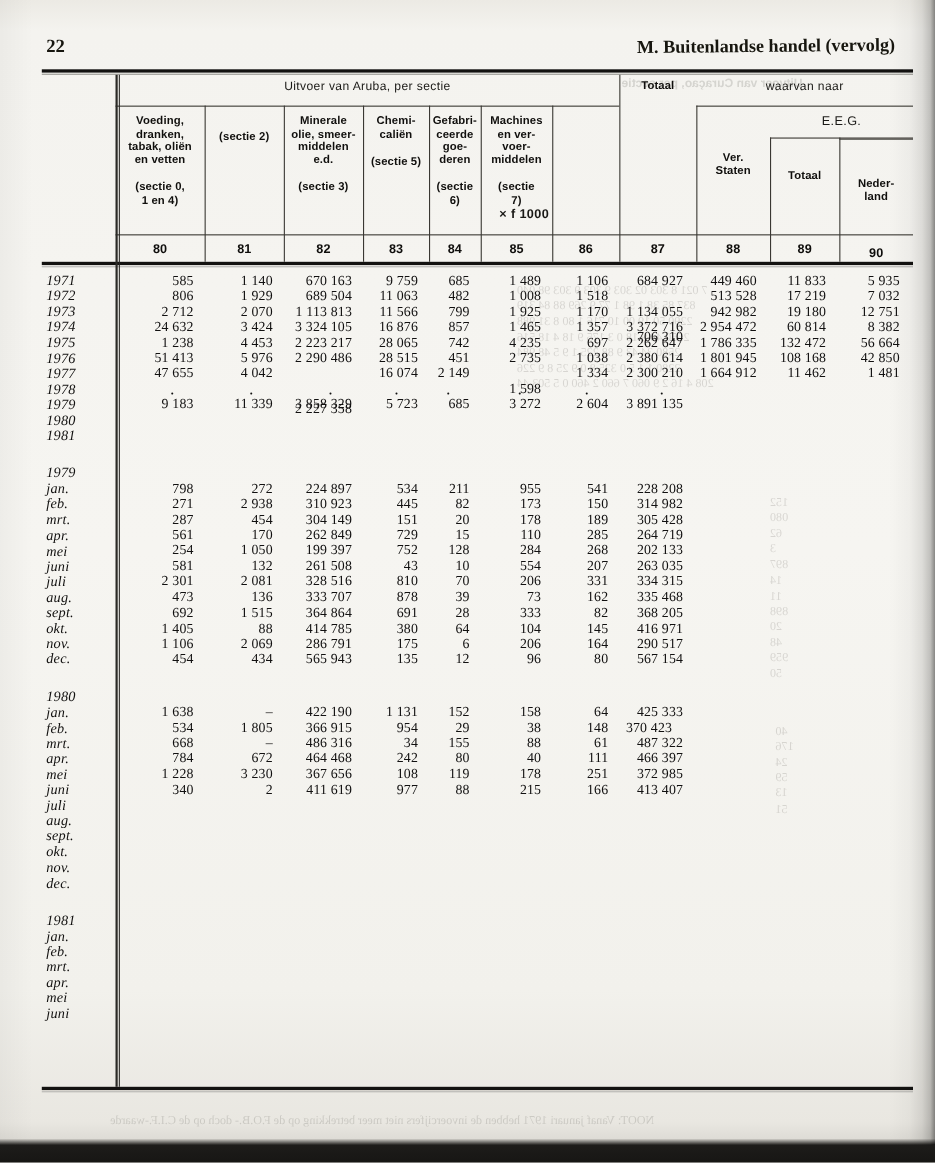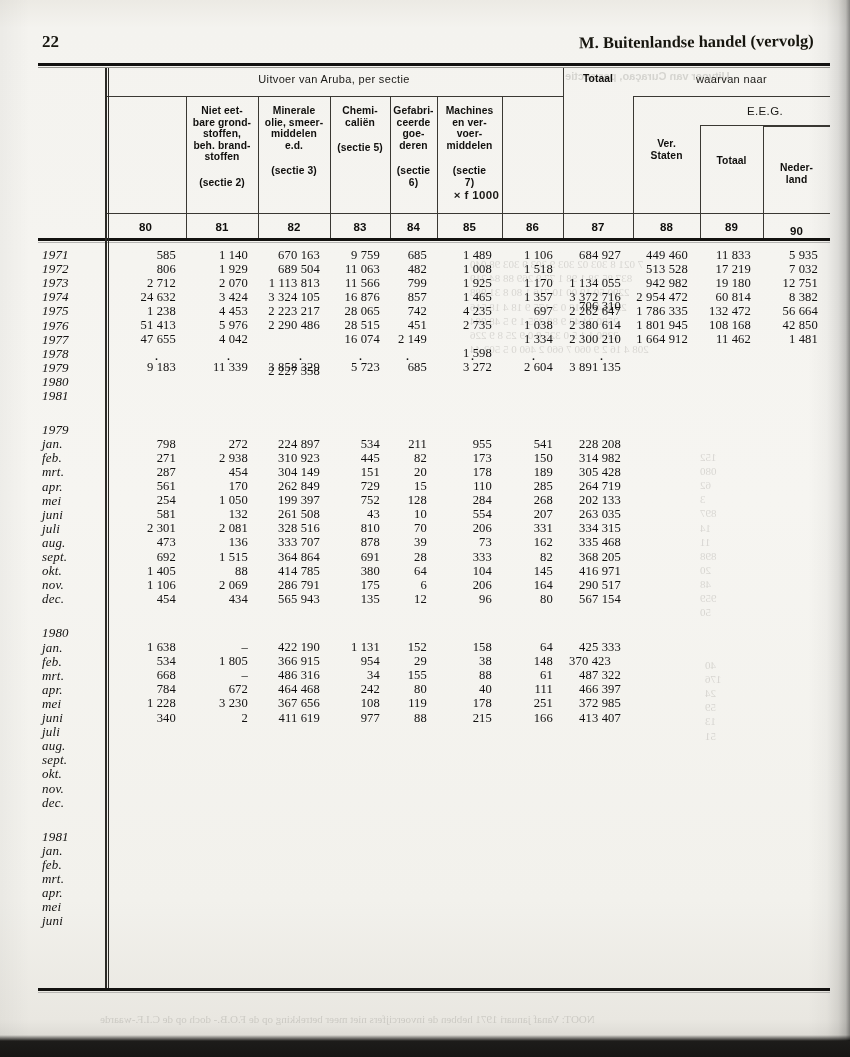--- a/index.html
+++ b/index.html
@@ -166,27 +166,30 @@
       <div class="vrule" style="left: 464px; top: 33px; height: 142px; width: 1px; background: rgb(58, 56, 51);"></div>
       <div class="vrule" style="left: 525px; top: 5px; height: 170px; width: 1px; background: rgb(58, 56, 51);"></div>
       <div class="vrule" style="left: 595px; top: 33px; height: 142px; width: 1px; background: rgb(58, 56, 51);"></div>
       <div class="vrule" style="left: 662px; top: 62px; height: 113px; width: 1px; background: rgb(58, 56, 51);"></div>
       <div class="vrule" style="left: 725px; top: 62px; height: 113px; width: 1px; background: rgb(58, 56, 51);"></div>
       <div class="vrule" style="left: 69.5px; top: 5px; height: 920px; width: 1.2px; background: rgb(43, 42, 38);"></div>
       <div class="grouphdr" style="position: absolute; left: 67px; top: 10px; width: 458px; text-align: center; font-size: 11px;">Uitvoer van Aruba, per sectie</div>
       <div class="grouphdr" style="position: absolute; left: 595px; top: 10px; width: 197px; text-align: center; font-size: 11px;">waarvan naar</div>
       <div class="grouphdr" style="position: absolute; left: 662px; top: 42px; width: 130px; text-align: center; font-size: 11.5px;">E.E.G.</div>
       <div class="grouphdr" style="position: absolute; left: 352px; top: 126px; width: 173px; text-align: center; font-size: 11.5px; font-style: normal; font-weight: 700;">× f 1000</div>
+      <div class="cellbox" style="left: 67px; top: 42px; width: 81px; padding: 0px 2px;">
+        <div style="white-space: pre-line;">Voeding,
+dranken,
+tabak, oliën
+en vetten</div>
+        <div style="white-space: pre-line; margin-top: 14px;">(sectie 0,
+1 en 4)</div>
+      </div>
       <div class="colnum" style="left: 67px; top: 158px; width: 81px;">80</div>
       <div class="cellbox" style="left: 148px; top: 42px; width: 72px; padding: 0px 2px;">
-        <div style="white-space: pre-line;">Niet eet-
-bare grond-
-stoffen,
-beh. brand-
-stoffen</div>
         <div style="white-space: pre-line; margin-top: 14px;">(sectie 2)</div>
       </div>
       <div class="colnum" style="left: 148px; top: 158px; width: 72px;">81</div>
       <div class="cellbox" style="left: 220px; top: 42px; width: 72px; padding: 0px 2px;">
         <div style="white-space: pre-line;">Minerale
 olie, smeer-
 middelen
 e.d.</div>
         <div style="white-space: pre-line; margin-top: 14px;">(sectie 3)</div>
       </div>

